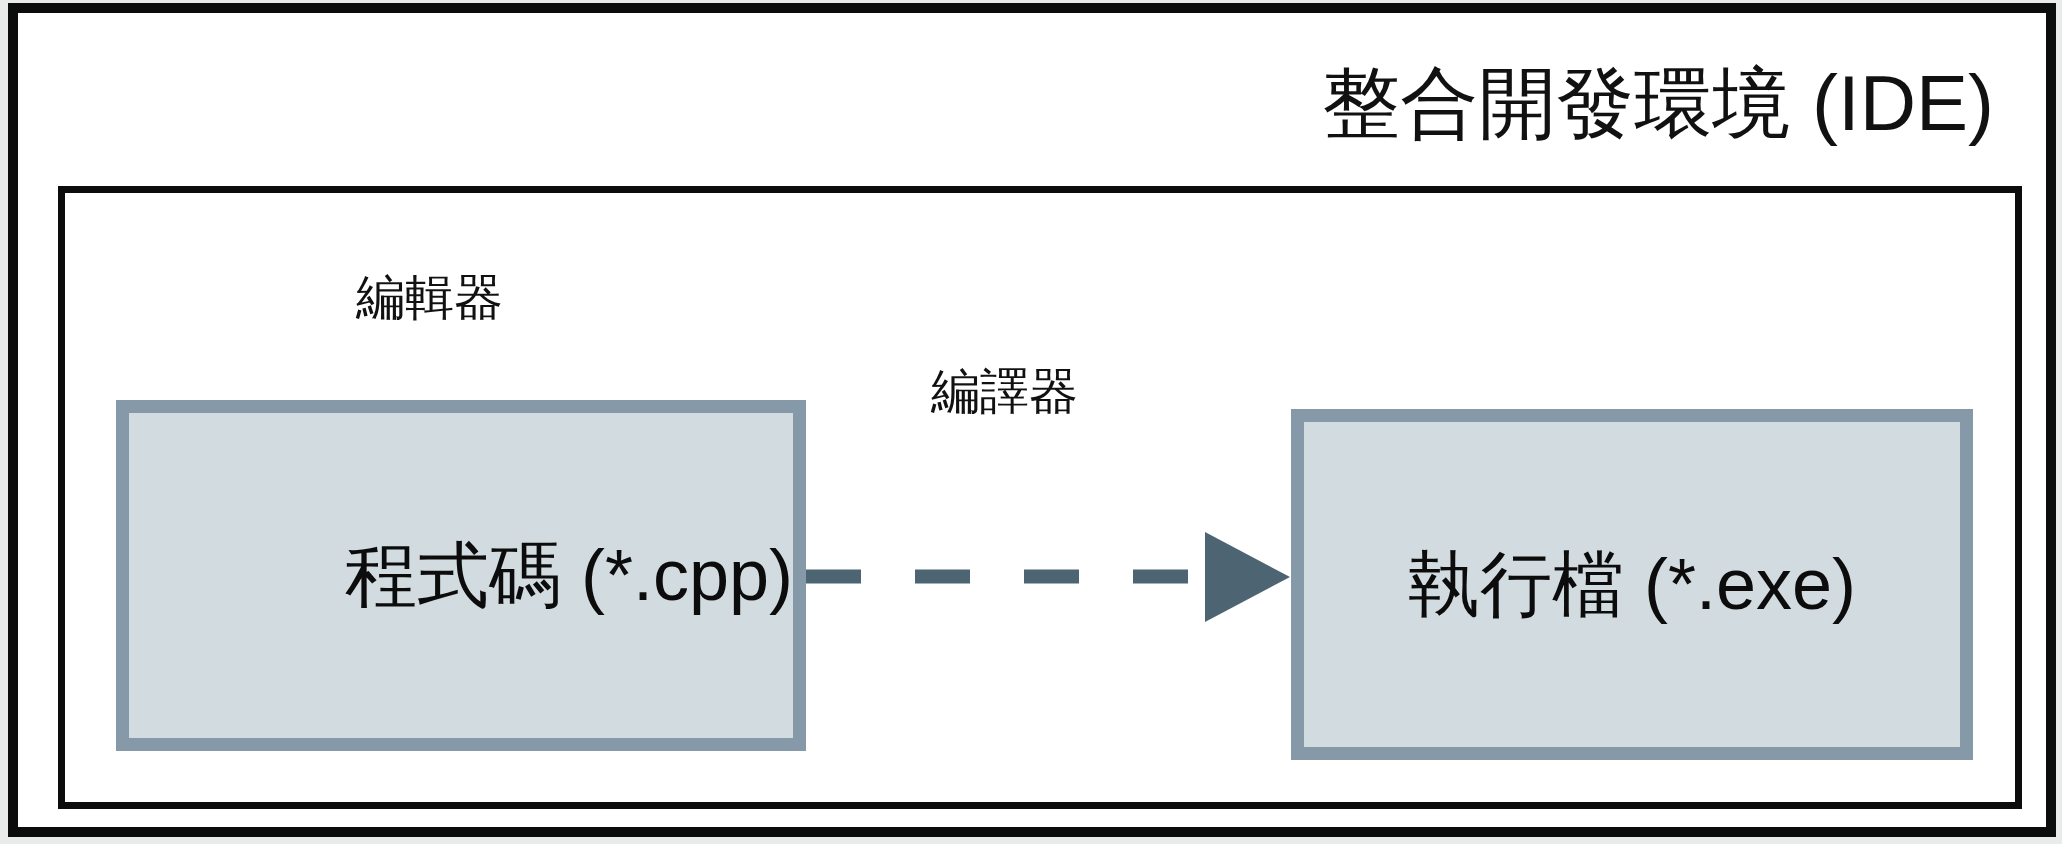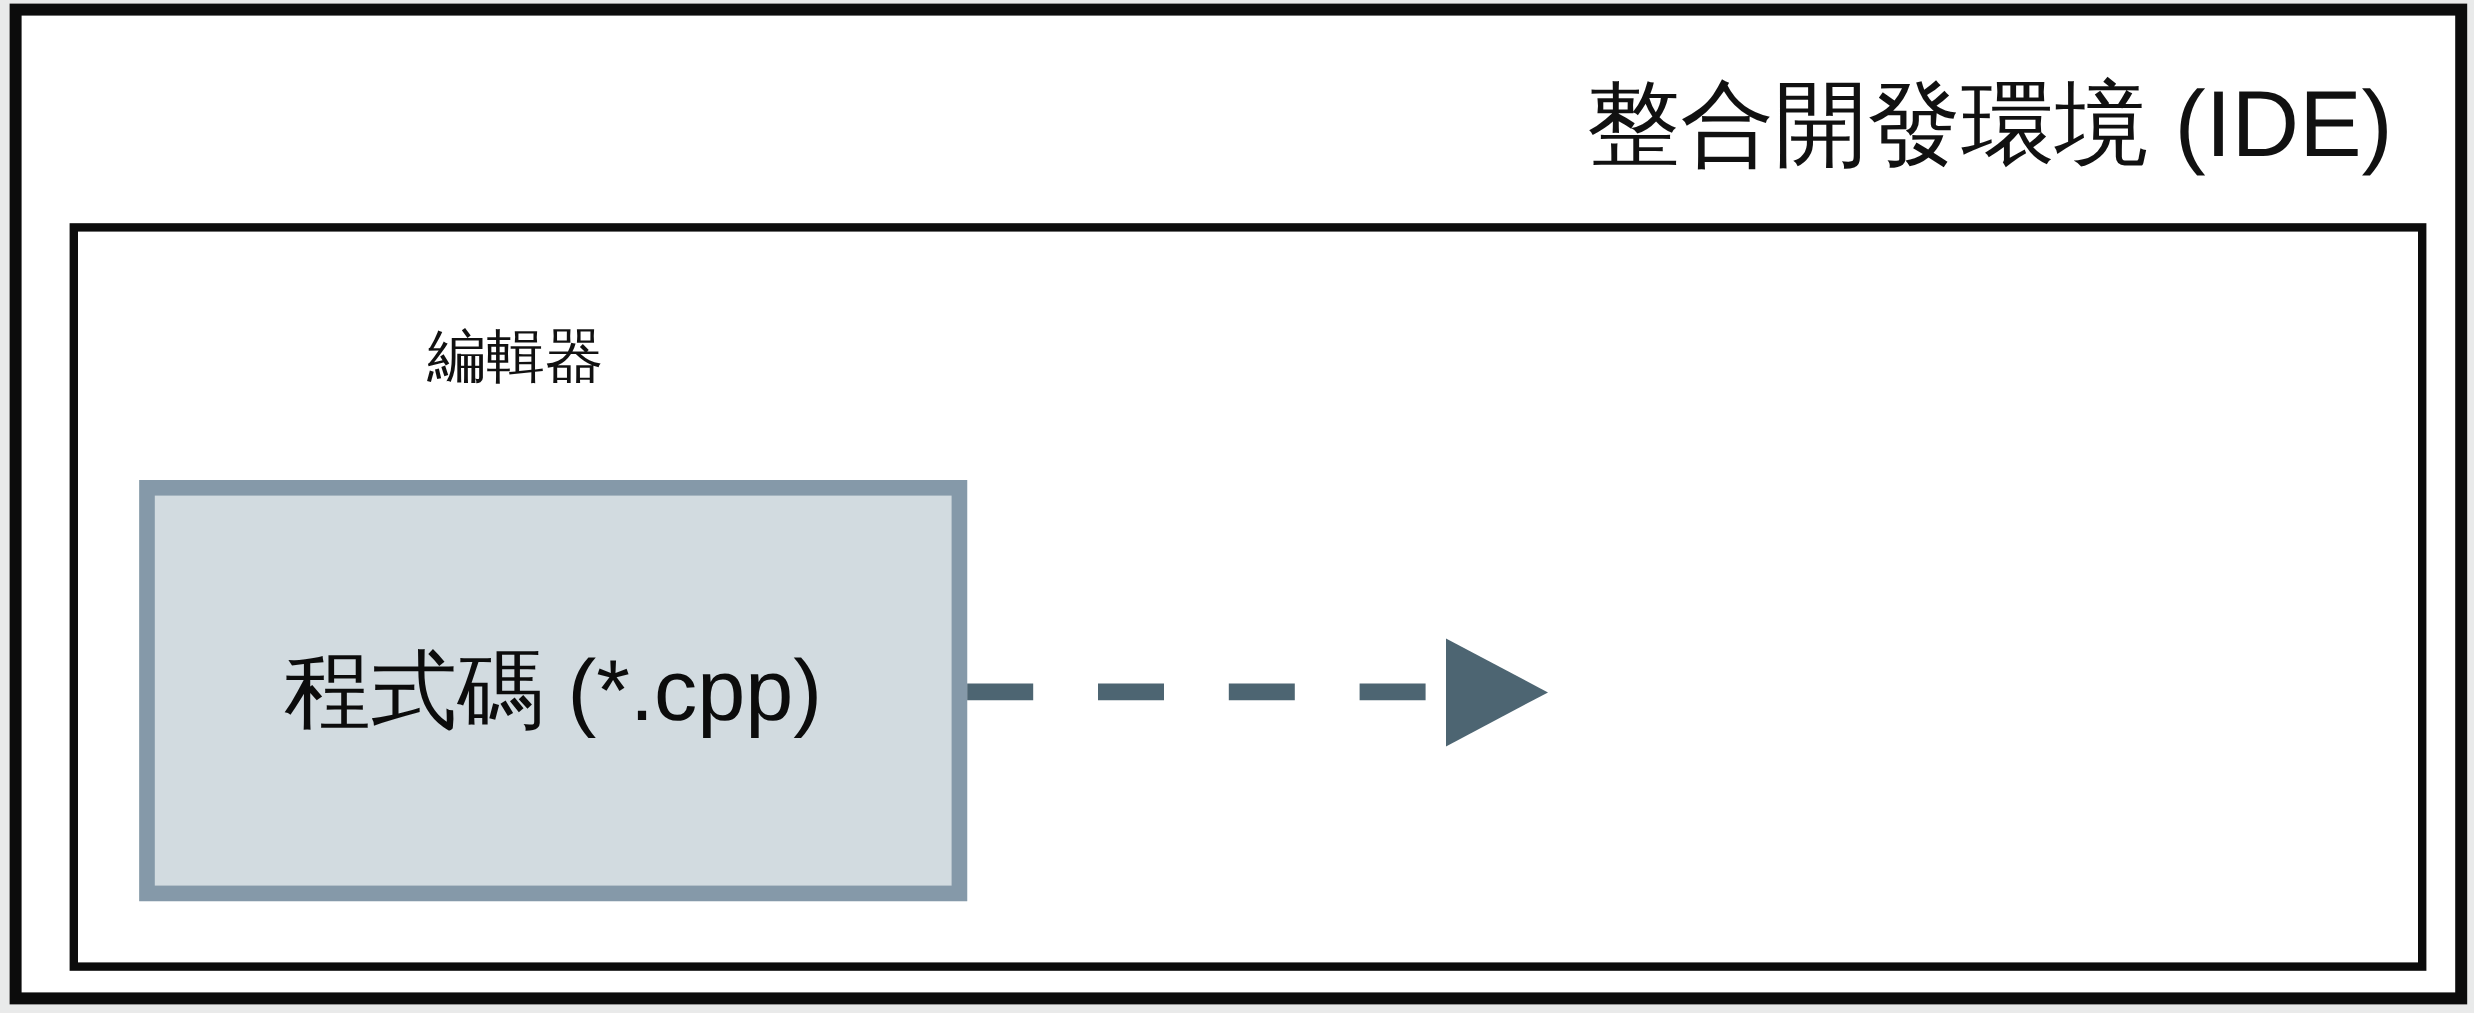--- a/index.html
+++ b/index.html
@@ -64,20 +64,21 @@
     justify-content: center;
     font-size: 72px;
     color: #0c0c0c;
     white-space: nowrap;
   }
   .node-source {
     left: 98px;
     top: 387px;
     width: 690px;
     height: 351px;
+    justify-content: flex-end;
   }
   .node-executable {
     left: 1273px;
     top: 396px;
     width: 682px;
     height: 351px;
   }
   .arrow-svg {
     position: absolute;
     left: 785px;
@@ -92,25 +93,29 @@
 <div id="canvas">
 
   <div class="outer-frame">
 
     <div class="ide-title">整合開發環境 (IDE)</div>
 
     <div class="inner-frame"></div>
 
     <div class="zone-label editor-label">編輯器</div>
 
+    <div class="zone-label compiler-label">編譯器</div>
 
     <div class="node node-source">
       <span>程式碼 (*.cpp)</span>
     </div>
 
+    <div class="node node-executable">
+      <span>執行檔 (*.exe)</span>
+    </div>
 
     <svg class="arrow-svg" viewBox="0 0 492 104" aria-hidden="true">
       <line x1="3" y1="51.5" x2="390" y2="51.5" stroke-width="14" stroke-dasharray="55 54" stroke="#4d6572"></line>
       <polygon points="402,7 402,97 487,52" fill="#4d6572"></polygon>
     </svg>
 
   </div>
 </div>
 
 </body></html>

